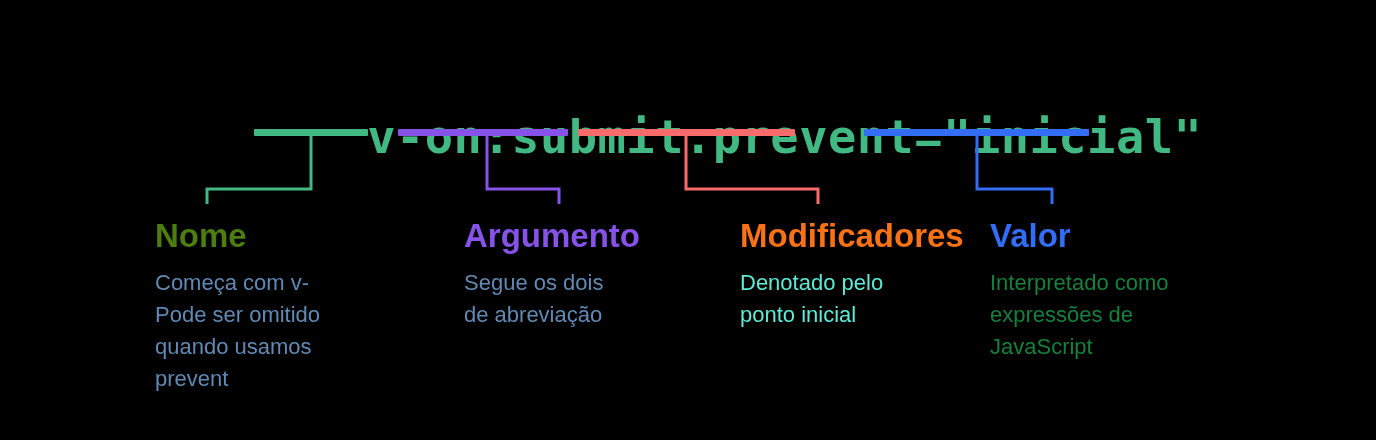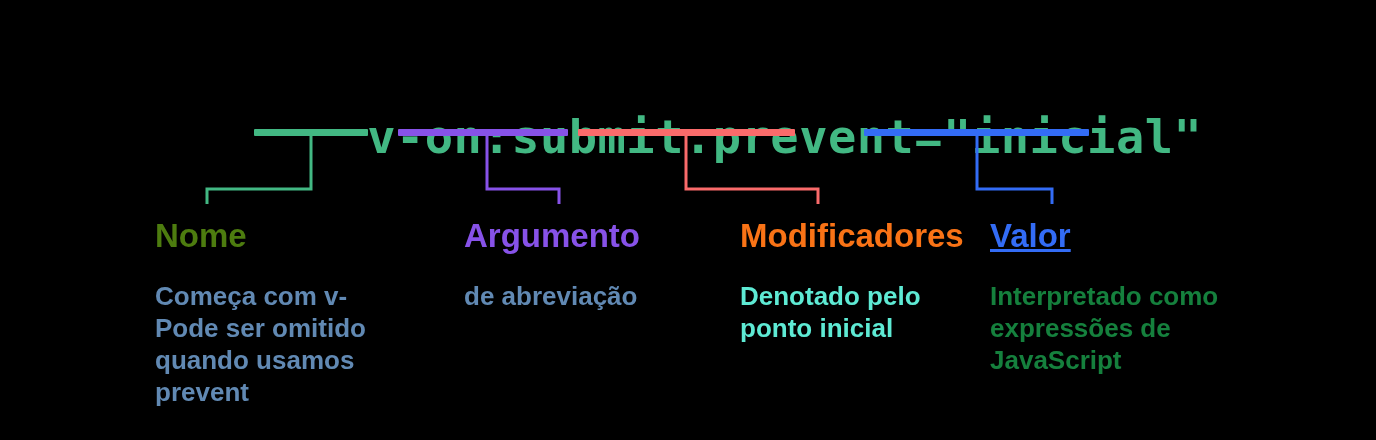--- a/index.html
+++ b/index.html
@@ -41,23 +41,23 @@
   .sec-nome{left:155px;}
   .sec-argumento{left:464px;}
   .sec-modificadores{left:740px;}
   .sec-valor{left:990px;}
   .section-heading{
     font-size:33px;
     font-weight:600;
     line-height:38px;
   }
   .section-desc{
-    margin-top:25px;
-    font-size:26px;
-    font-weight:700;
+    margin-top:12px;
+    font-size:22px;
+    font-weight:400;
     line-height:32px;
   }
 </style>
 </head>
 <body>
 
 <div class="canvas" style="background-color: rgb(0, 0, 0);">
 
   <div class="code-line" style="color: rgb(66, 184, 131);">
     <span>v-on</span><span>:</span><span>submit</span><span>.</span><span>prevent</span><span>="</span><span>inicial</span><span>"</span>
@@ -81,34 +81,35 @@
       <div>Começa com v-</div>
       <div>Pode ser omitido</div>
       <div>quando usamos</div>
       <div>prevent</div>
     </div>
   </div>
 
   <div class="section sec-argumento">
     <div class="section-heading" style="color: rgb(135, 82, 232);">Argumento</div>
     <div class="section-desc" style="color: rgb(97, 137, 179);">
+      <div>Segue os dois</div>
       <div>de abreviação</div>
     </div>
   </div>
 
   <div class="section sec-modificadores">
     <div class="section-heading" style="color: #f97316; text-align: center;">Modificadores</div>
     <div class="section-desc" style="color: #5eead4;">
       <div>Denotado pelo</div>
       <div>ponto inicial</div>
     </div>
   </div>
 
   <div class="section sec-valor">
-    <div class="section-heading" style="color: rgb(51, 108, 245); text-decoration: underline;">Valor</div>
+    <div class="section-heading" style="color: rgb(51, 108, 245);">Valor</div>
     <div class="section-desc" style="color: #15803d;">
       <div>Interpretado como</div>
       <div>expressões de</div>
       <div>JavaScript</div>
     </div>
   </div>
 
 </div>
 
 </body></html>

